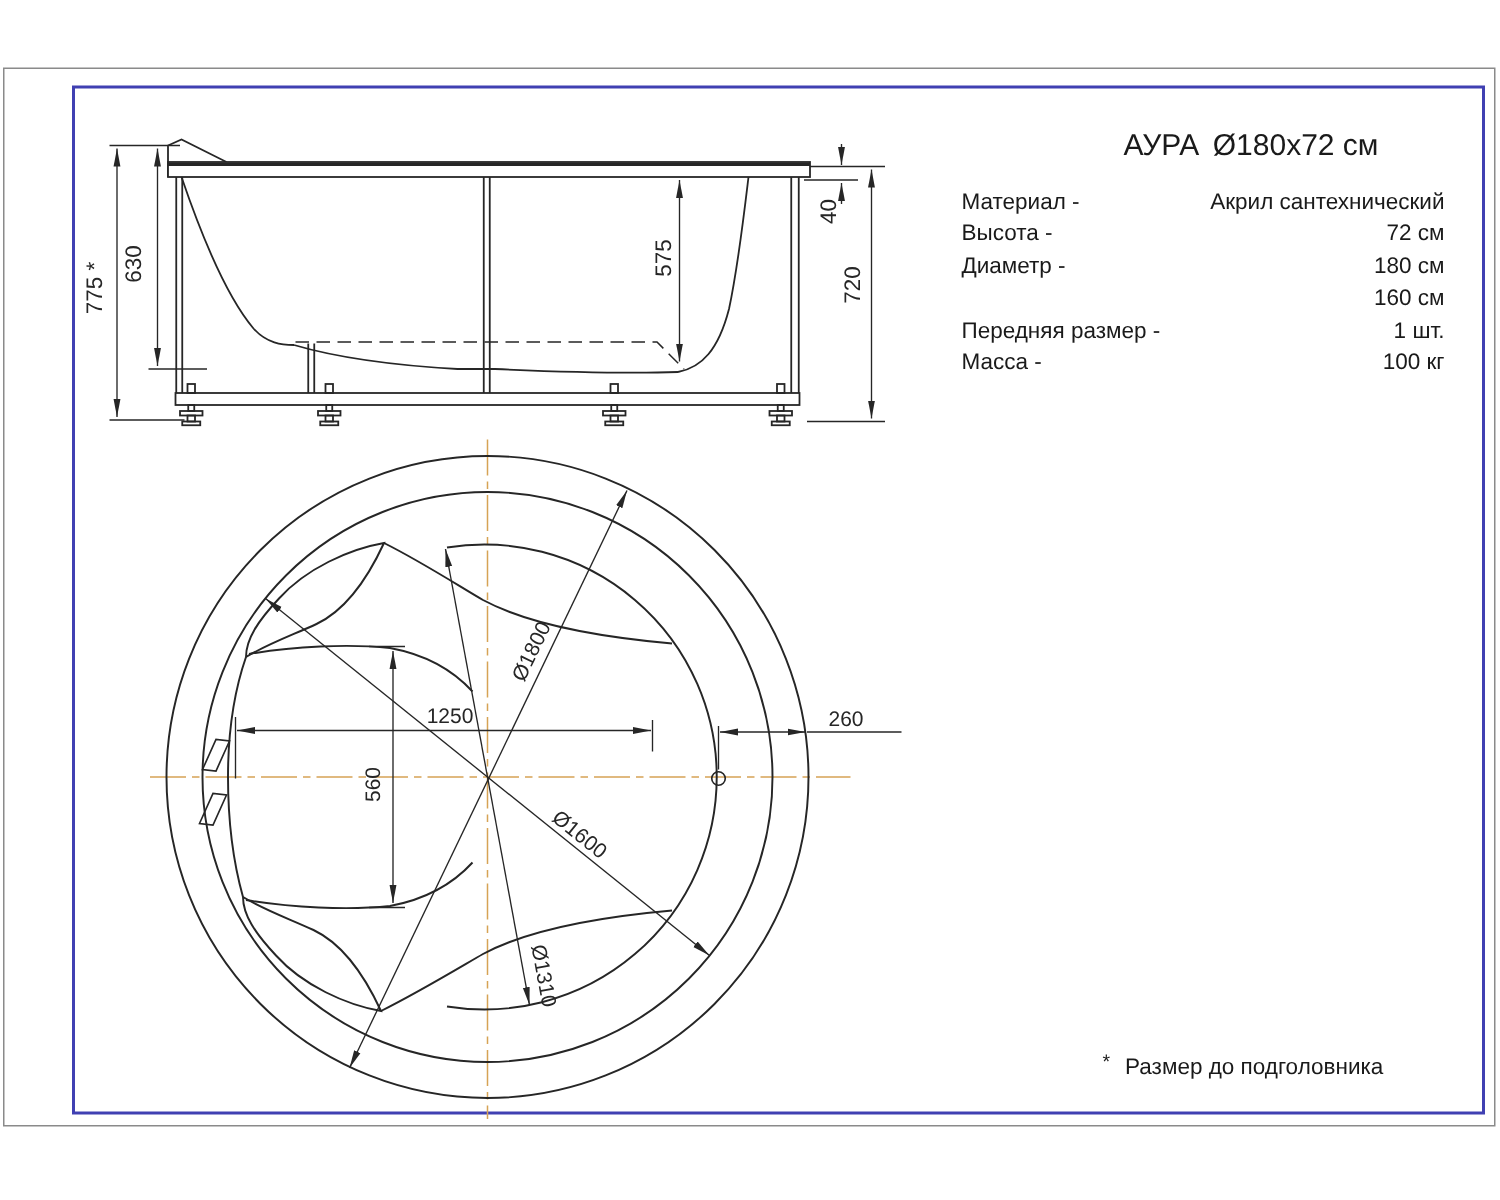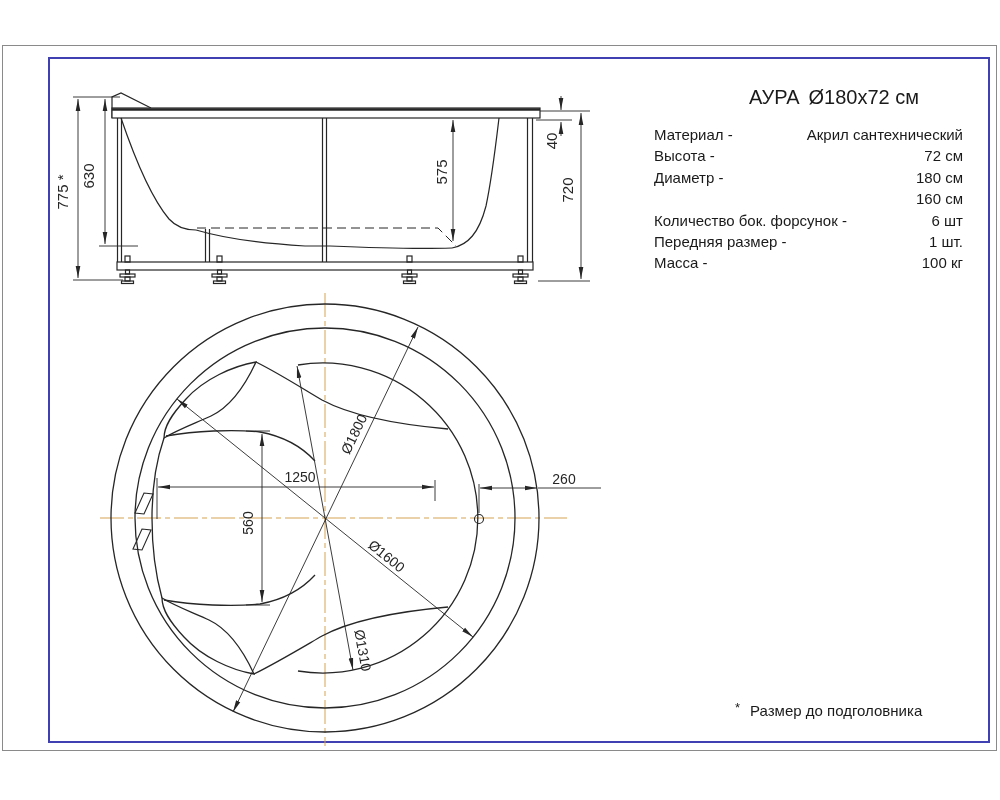--- a/index.html
+++ b/index.html
@@ -7,21 +7,21 @@
         font-family:"Liberation Sans",sans-serif;color:#1a1a1a;}
   .frame-gray{position:absolute;left:2px;top:45px;width:993px;height:704px;
               border:1px solid var(--frame_gray,#8a8a8a);}
   .frame-blue{position:absolute;left:48px;top:57px;width:938px;height:682px;
               border:2px solid var(--frame_blue,#4040b2);}
   .dwg{position:absolute;left:0;top:0;}
   .title{position:absolute;left:749px;top:86px;font-size:20px;white-space:nowrap;}
   .title .t-size{margin-left:9px;}
   .specs{position:absolute;left:641px;top:124px;width:330px;font-size:15px;}
   .spec-row{position:relative;height:21.4px;line-height:21.4px;white-space:nowrap;}
-  .spec-label{position:absolute;left:13px;top:0;}
+  .spec-label{position:absolute;left:0;top:0;}
   .spec-value{position:absolute;left:140px;top:0;width:182px;text-align:right;}
   .footnote{position:absolute;left:735px;top:700px;font-size:15px;white-space:nowrap;}
   .footnote .fn-marker{font-size:13px;vertical-align:4px;margin-right:10px;}
   svg text{font-family:"Liberation Sans",sans-serif;fill:#262626;}
   .dimtxt{font-size:15px;}
   .dimtxt-s{font-size:14px;}
 </style>
 </head>
 <body>
 
@@ -182,24 +182,20 @@
       <span class="spec-value">72 см</span>
     </div>
     <div class="spec-row">
       <span class="spec-label">Диаметр -</span>
       <span class="spec-value">180 см</span>
     </div>
     <div class="spec-row">
       <span class="spec-value">160 см</span>
     </div>
     <div class="spec-row">
-      <span class="spec-label">Количество бок. форсунок -</span>
-      <span class="spec-value">6 шт</span>
-    </div>
-    <div class="spec-row">
       <span class="spec-label">Передняя размер -</span>
       <span class="spec-value">1 шт.</span>
     </div>
     <div class="spec-row">
       <span class="spec-label">Масса -</span>
       <span class="spec-value">100 кг</span>
     </div>
   </div>
 
   <div class="footnote">

